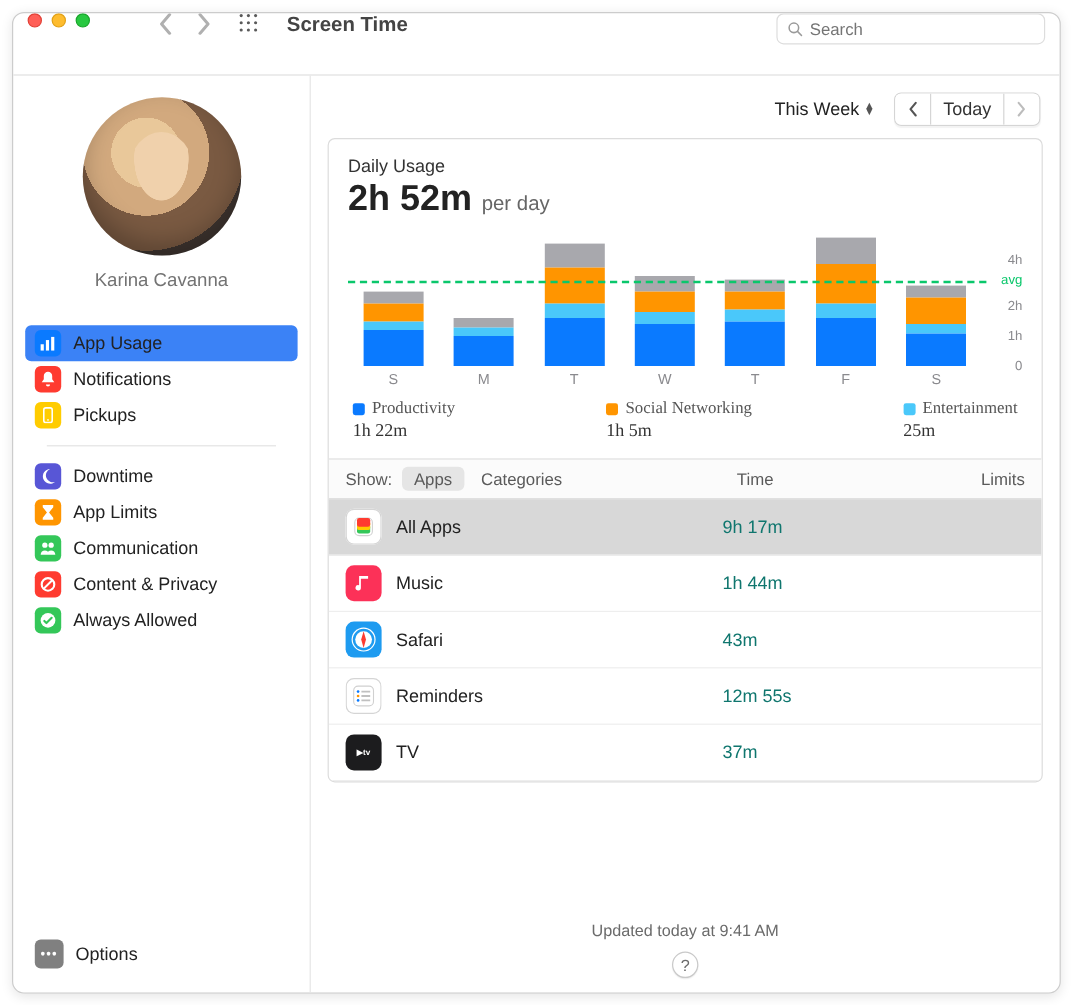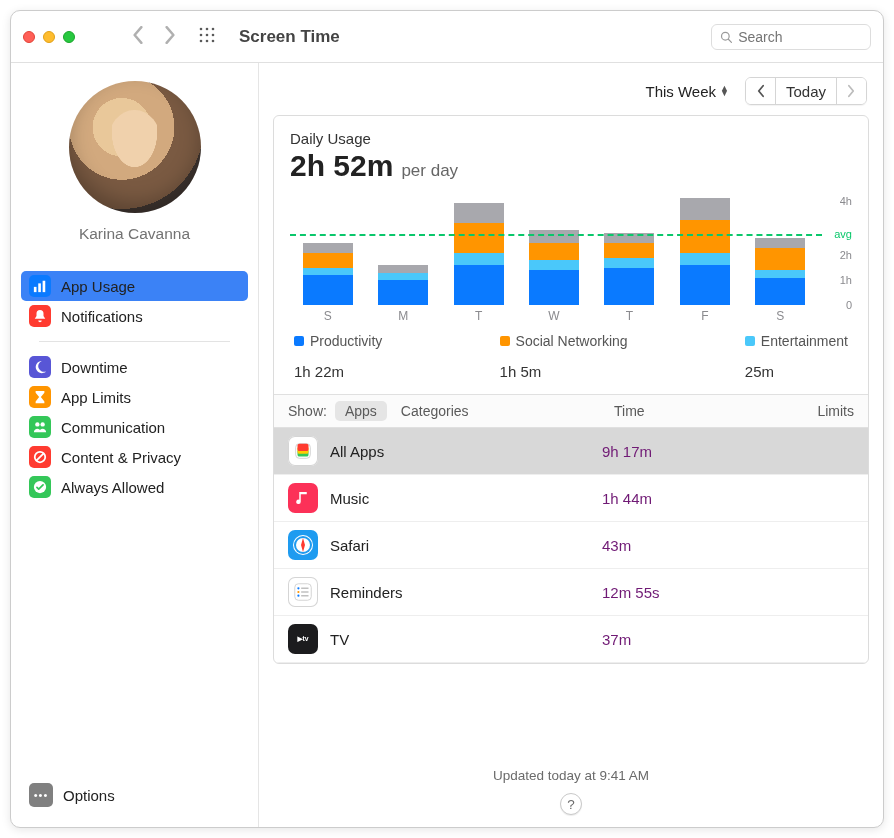--- a/index.html
+++ b/index.html
@@ -21,37 +21,36 @@
     background: #fff;
     display: flex;
     flex-direction: column;
     box-shadow: 0 2px 10px rgba(0,0,0,0.1);
     overflow: hidden;
   }
   
   .titlebar {
     height: 52px;
     display: flex;
-    align-items: center;
     padding: 0 12px;
     border-bottom: 1px solid #e0e0e0;
     gap: 8px;
   }
   .traffic { display: flex; gap: 8px; margin-right: 8px;}
   .tl { width: 12px; height: 12px; border-radius: 50%; }
   .tl.red { background:#ff5f57; border:0.5px solid #e24238;}
   .tl.yellow { background:#febc2e; border:0.5px solid #e1a117;}
   .tl.green { background:#28c840; border:0.5px solid #1ba62c;}
   .nav-arrows { display:flex; gap:18px; margin: 0 14px 0 40px; color:#b0b0b0;}
   .nav-arrows svg { width:14px; height:18px; }
   .grid-icon { width:16px; height:16px; color:#5a5a5a; margin-right:16px;}
   .title { font-size:17px; font-weight:600; color:#444;}
   .searchbox {
     margin-left:auto;
-    width: 160px;
+    width: 224px;
     height: 26px;
     border:1px solid #ddd;
     border-radius:6px;
     display:flex;
     align-items:center;
     padding: 0 8px;
     color:#aaa;
     gap:6px;
     background:#fff;
   }
@@ -133,21 +132,21 @@
   .y-axis {
     position:absolute; right:0; top:0; bottom:18px; width:30px;
     font-size:11px; color:#8a8a8e;
   }
   .y-tick{ position:absolute; right:0;}
   .avg-line {
     position:absolute; left:0; right:30px; border-top:2px dashed #0ac76b;
   }
   .avg-label{ position:absolute; right:0; color:#0ac76b; font-size:11px; transform:translateY(-50%);}
   .legend { display:flex; justify-content:space-between; padding: 10px 4px 6px 4px;}
-  .legend-item { display:flex; flex-direction:column; gap:14px;}
+  .legend-item { display:flex; flex-direction:column; gap:2px;font-family:Liberation Serif, serif;}
   .legend-top { display:flex; align-items:center; gap:6px; font-size:14px; color:#555;}
   .legend-dot{ width:10px;height:10px;border-radius:2px;}
   .legend-val{ font-size:15px; color:#333;}
   
   .table-head {
     display:flex; align-items:center; border-top:1px solid #e0e0e0; border-bottom:1px solid #e0e0e0;
     padding: 6px 14px; font-size:14px; color:#5a5a5a; background:#fbfbfb;
   }
   .show-label{ margin-right:8px;}
   .tab-toggle{ display:flex; gap:4px; }
@@ -156,21 +155,21 @@
   .th-time { margin-left:auto; width:170px;}
   .th-limits { width:70px; text-align:right;}
   .table-body{}
   .row {
     display:flex; align-items:center; padding: 8px 14px; gap:12px;
     border-bottom:1px solid #eee;
   }
   .row.sel { background:#d8d8d8;}
   .row .row-icon { width:30px;height:30px;border-radius:7px;display:flex;align-items:center;justify-content:center;flex-shrink:0;}
   .row-name{ font-size:15px;}
-  .row-time{ margin-left:auto; width:170px; font-size:15px; color:#701a75;}
+  .row-time{ margin-left:auto; width:170px; font-size:15px; color:#0f766e;}
   .row-limits{ width:70px;}
   
   .main-footer{
     margin-top:auto; display:flex; align-items:center; justify-content:flex-end;
     gap:10px; padding: 10px 4px 2px 4px; font-size:13.5px; color:#6b6b6b;flex-direction:column;
   }
   .help-btn{
     width:22px;height:22px;border-radius:50%;border:1px solid #c9c9c9;
     display:flex;align-items:center;justify-content:center;color:#6b6b6b;background:#fff;
     box-shadow:0 1px 1px rgba(0,0,0,0.08);
@@ -246,20 +245,29 @@
             <span>App Usage</span>
           </li>
           <li class="side-item">
             <span class="app-icon" style="background:#ff3b30">
               <svg width="14" height="14" viewBox="0 0 16 16">
                 <path fill="#fff" d="M8 1a4 4 0 0 0-4 4v3l-2 3h12l-2-3V5a4 4 0 0 0-4-4zm0 14a2 2 0 0 0 2-2H6a2 2 0 0 0 2 2z"></path>
               </svg>
             </span>
             <span>Notifications</span>
           </li>
+          <li class="side-item">
+            <span class="app-icon" style="background:#ffcc00">
+              <svg width="14" height="14" viewBox="0 0 16 16">
+                <rect x="4" y="1" width="8" height="14" rx="2" fill="none" stroke="#fff" stroke-width="1.5"></rect>
+                <circle cx="8" cy="12.5" r="0.8" fill="#fff"></circle>
+              </svg>
+            </span>
+            <span>Pickups</span>
+          </li>
           <div class="side-divider"></div>
           <li class="side-item">
             <span class="app-icon" style="background:#5856d6">
               <svg width="14" height="14" viewBox="0 0 16 16">
                 <path fill="#fff" d="M10 1a7 7 0 1 0 5 12A6 6 0 0 1 10 1z"></path>
               </svg>
             </span>
             <span>Downtime</span>
           </li>
           <li class="side-item">
@@ -337,21 +345,21 @@
           <div class="chart-big">
             <span>2h 52m</span>
             <span class="sub">per day</span>
           </div>
           <div class="chart" id="chart">
             <div class="y-axis" id="y-axis">
                 <div class="avg-label" style="top: 40.5689px;">avg</div>
                 <div class="y-tick" style="top: 106px;">0</div>
                 <div class="y-tick" style="top: 81.1111px;">1h</div>
                 <div class="y-tick" style="top: 56.2222px;">2h</div>
-                <div class="y-tick" style="top: 2px;">4h</div>
+                <div class="y-tick" style="top: 18px;">4h</div>
               </div>
           <div class="avg-line" style="top: 40.5689px;"></div>
               <div class="chart-col">
                 <div class="bar-stack">
                   <div style="height: 29.8667px; background: rgb(10, 122, 255);"></div>
                   <div style="height: 7.46667px; background: rgb(74, 200, 250);"></div>
                   <div style="height: 14.9333px; background: rgb(255, 149, 0);"></div>
                   <div style="height: 9.95556px; background: rgb(168, 168, 173);"></div>
                 </div>
                 <div class="chart-day">S</div>

